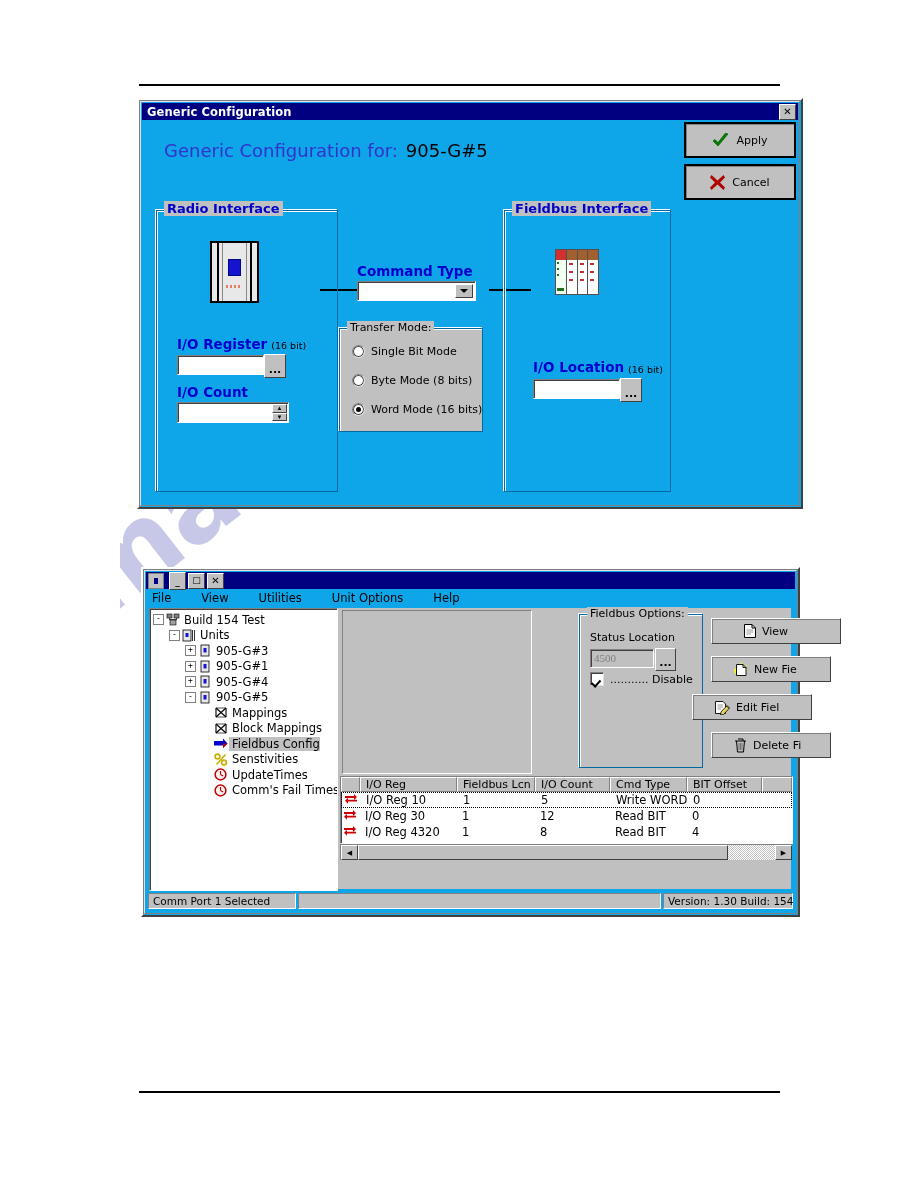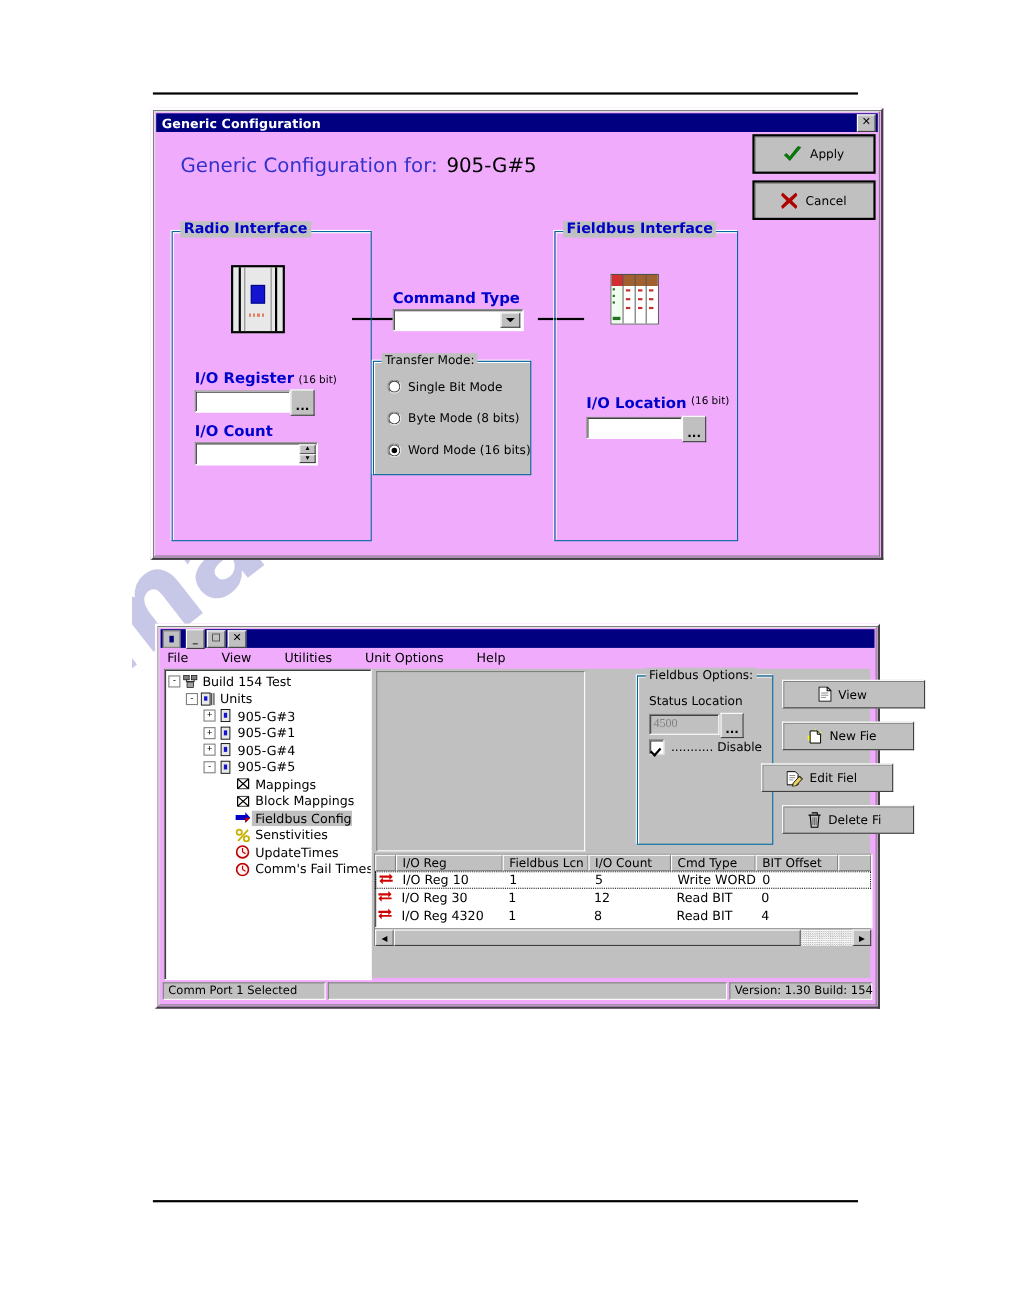--- a/index.html
+++ b/index.html
@@ -23,21 +23,21 @@
     white-space:nowrap;letter-spacing:-2px;
   }
 
   
   .rule{position:absolute;left:139px;width:641px;height:2px;background:#000;}
   .rule-top{top:84px;}
   .rule-bottom{top:1091px;}
 
   
   .win{
-    position:absolute;background:#f0abfc;
+    position:absolute;background:#0ea5e9;
     border-top:2px solid #ffffff;border-left:2px solid #ffffff;
     border-right:2px solid #404040;border-bottom:2px solid #404040;
     box-shadow:1px 1px 0 0 #808080 inset;
     z-index:10;
   }
   .win-inner-frame{
     position:absolute;inset:1px;
     border-top:1px solid #dfdfdf;border-left:1px solid #dfdfdf;
     border-right:1px solid #808080;border-bottom:1px solid #808080;
     pointer-events:none;
@@ -357,21 +357,21 @@
             <div style="position:absolute;left:2px;top:19px;width:4px;height:2px;background:#c03030;"></div>
           </div>
           <div style="flex:1;background:#fff;position:relative;">
             <div style="position:absolute;left:2px;top:3px;width:4px;height:2px;background:#c03030;"></div>
             <div style="position:absolute;left:2px;top:11px;width:4px;height:2px;background:#c03030;"></div>
             <div style="position:absolute;left:2px;top:19px;width:4px;height:2px;background:#c03030;"></div>
           </div>
         </div>
       </div>
 
-      <div style="position:absolute;left:28px;top:148px;display:flex;align-items:flex-start;gap:4px;">
+      <div style="position:absolute;left:28px;top:148px;display:flex;align-items:flex-end;gap:4px;">
         <span class="lbl-blue">I/O Location</span>
         <span class="lbl-small">(16 bit)</span>
       </div>
       <div class="sunken" style="position:absolute;left:28px;top:168px;width:85px;height:18px;"></div>
       <div class="ellipsis-btn" style="left:115px;top:167px;height:20px;">...</div>
     </div>
   </div>
 
   <div class="win" style="left:141px;top:567px;width:655px;height:346px;">
     <div class="win-inner-frame"></div>

